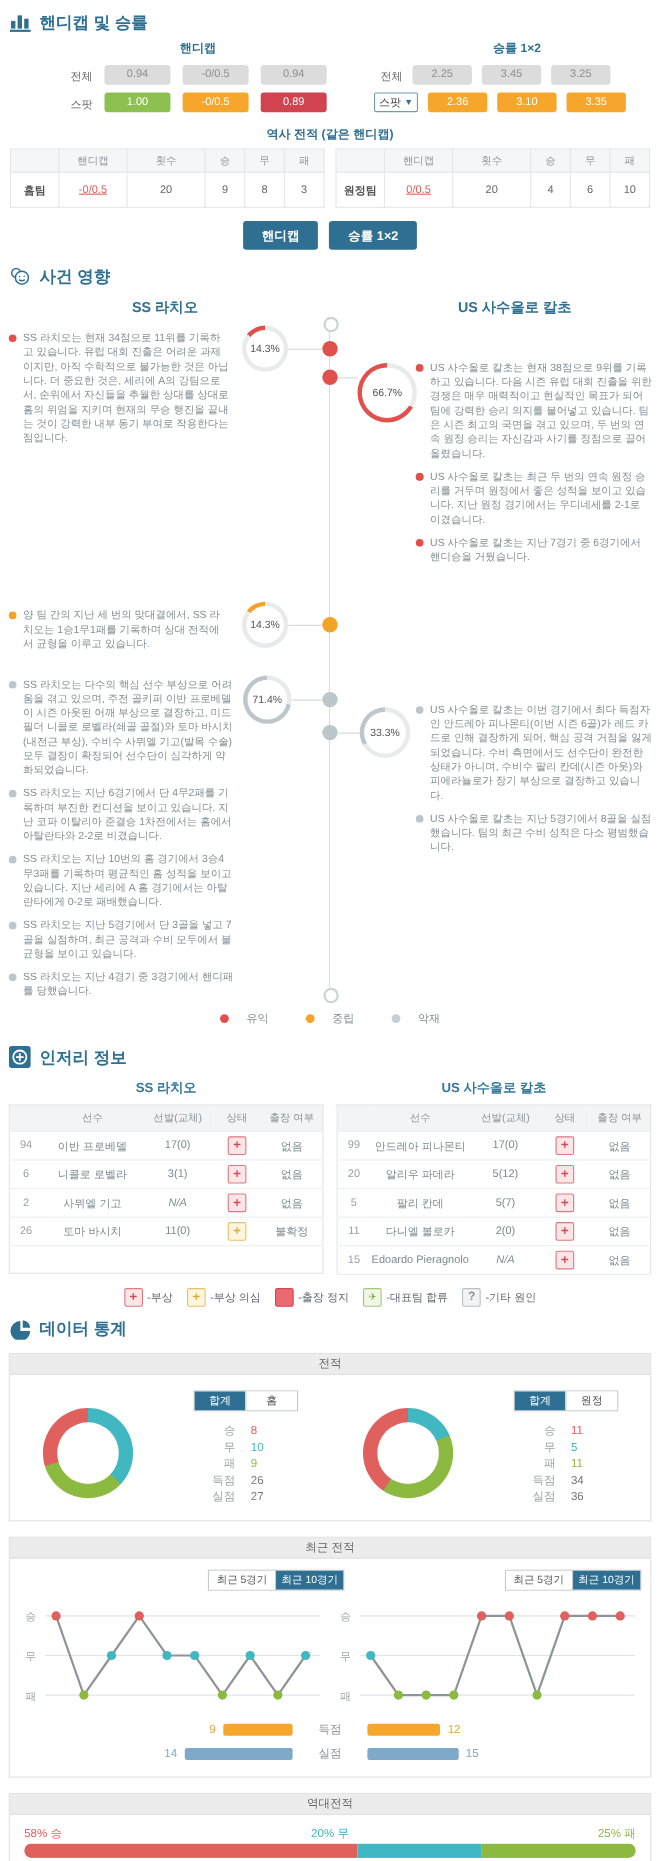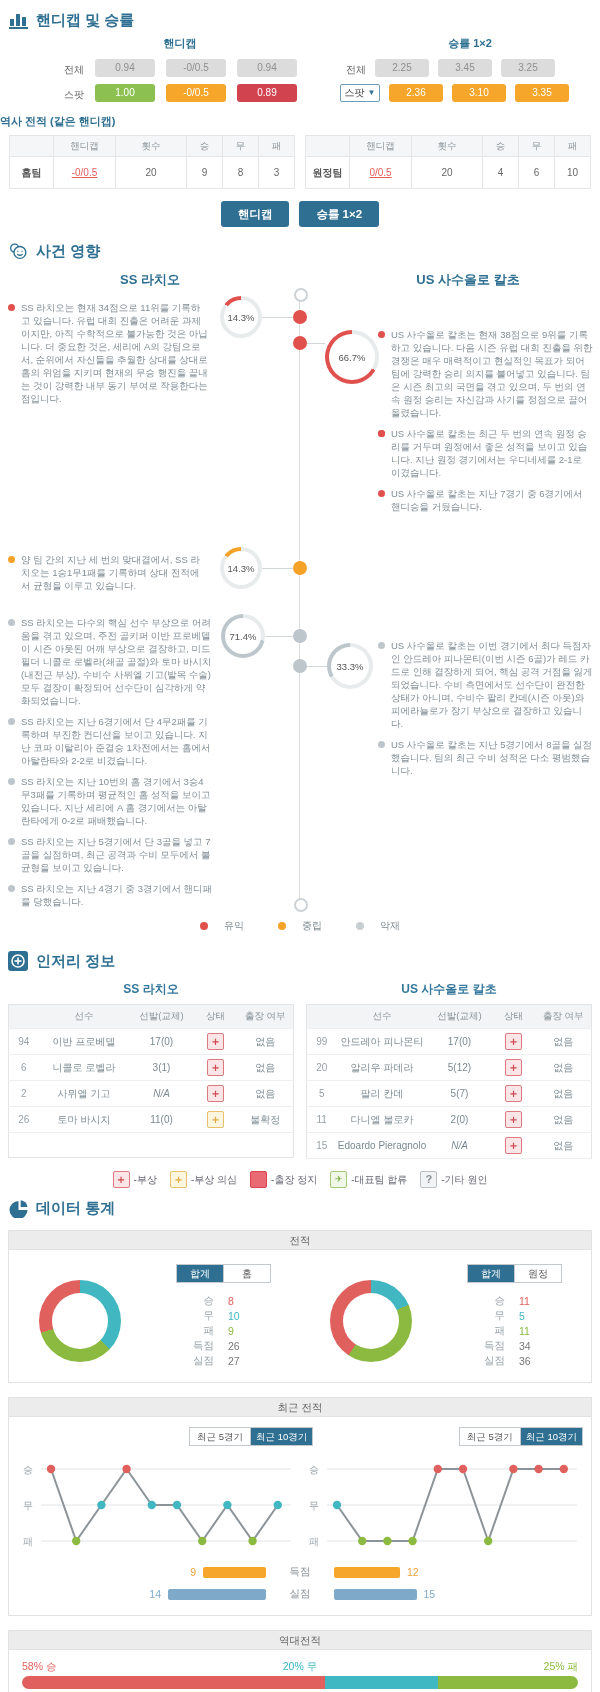--- a/index.html
+++ b/index.html
@@ -20,21 +20,21 @@
   .odds-lab{width:26px;text-align:right;font-size:10px;color:#666;}
   .ob{display:inline-block;height:18px;line-height:18px;border-radius:3px;text-align:center;font-size:10px;}
   .hc .ob{width:60px;}
   .wr .ob{width:54px;}
   .ob.gray{background:#dcdcdc;color:#8f8f8f;}
   .ob.green{background:#8cc152;color:#fff;}
   .ob.orange{background:#f5a62b;color:#fff;}
   .ob.red{background:#d24350;color:#fff;}
   .spot-dd{width:40px;height:18px;border:1px solid #6e9cb5;border-radius:2px;background:#fff;display:inline-flex;align-items:center;justify-content:center;gap:3px;font-size:10px;color:#444;cursor:pointer;box-sizing:border-box;}
   .spot-dd .chev{color:#2f7092;font-size:8px;line-height:1;}
-  .hist-title{margin-top:12px;text-align:left;font-size:11px;font-weight:bold;color:#2f7092;}
+  .hist-title{margin-top:12px;text-align:center;font-size:11px;font-weight:bold;color:#2f7092;}
   .hist-grid{display:grid;grid-template-columns:1fr 1fr;gap:10px;margin:6px 9px 0 9px;}
   table.hist{width:100%;border-collapse:collapse;table-layout:fixed;}
   table.hist td{border:1px solid #e4e6e7;text-align:center;font-size:10px;color:#666;height:20px;}
   table.hist tr.hd td{background:#f5f6f7;color:#8a959c;font-size:9.5px;height:18px;}
   table.hist tr.dt td{height:29px;}
   table.hist td.team{font-weight:bold;color:#555;}
   a.hcl{color:#e25c5c;text-decoration:underline;}
   .btn-row{display:flex;justify-content:center;gap:10px;margin-top:12px;}
   .btn{background:#2f7092;color:#fff;border:none;border-radius:3px;height:26px;padding:0 17px;font-size:11.5px;font-weight:bold;font-family:inherit;cursor:pointer;}
   

